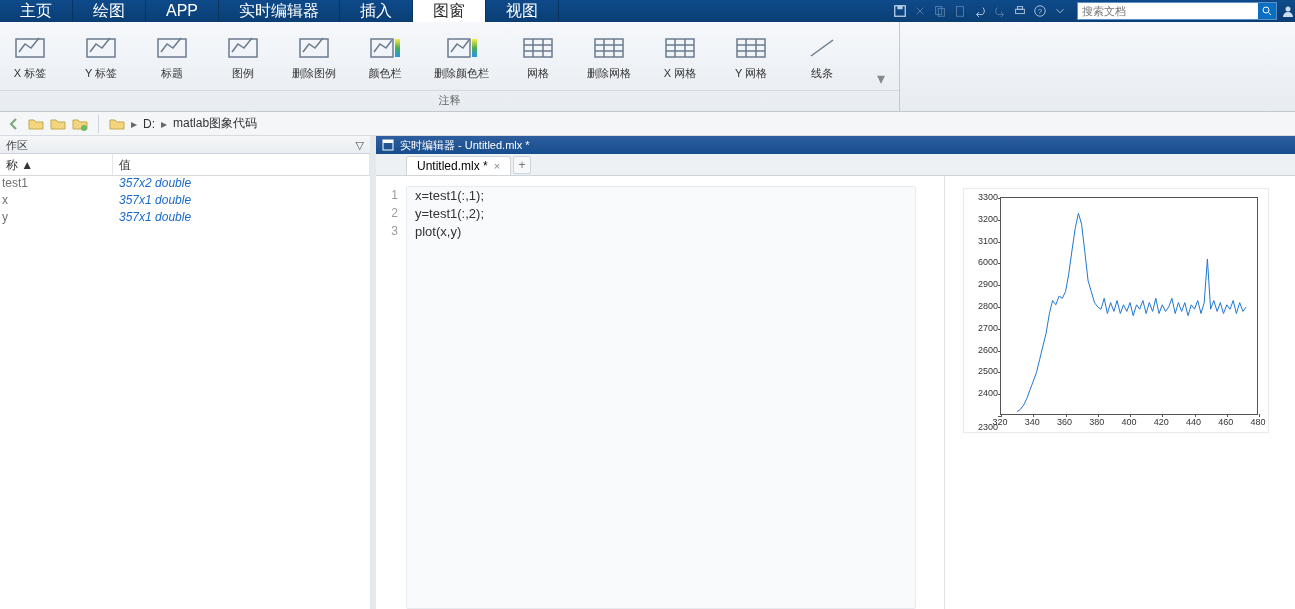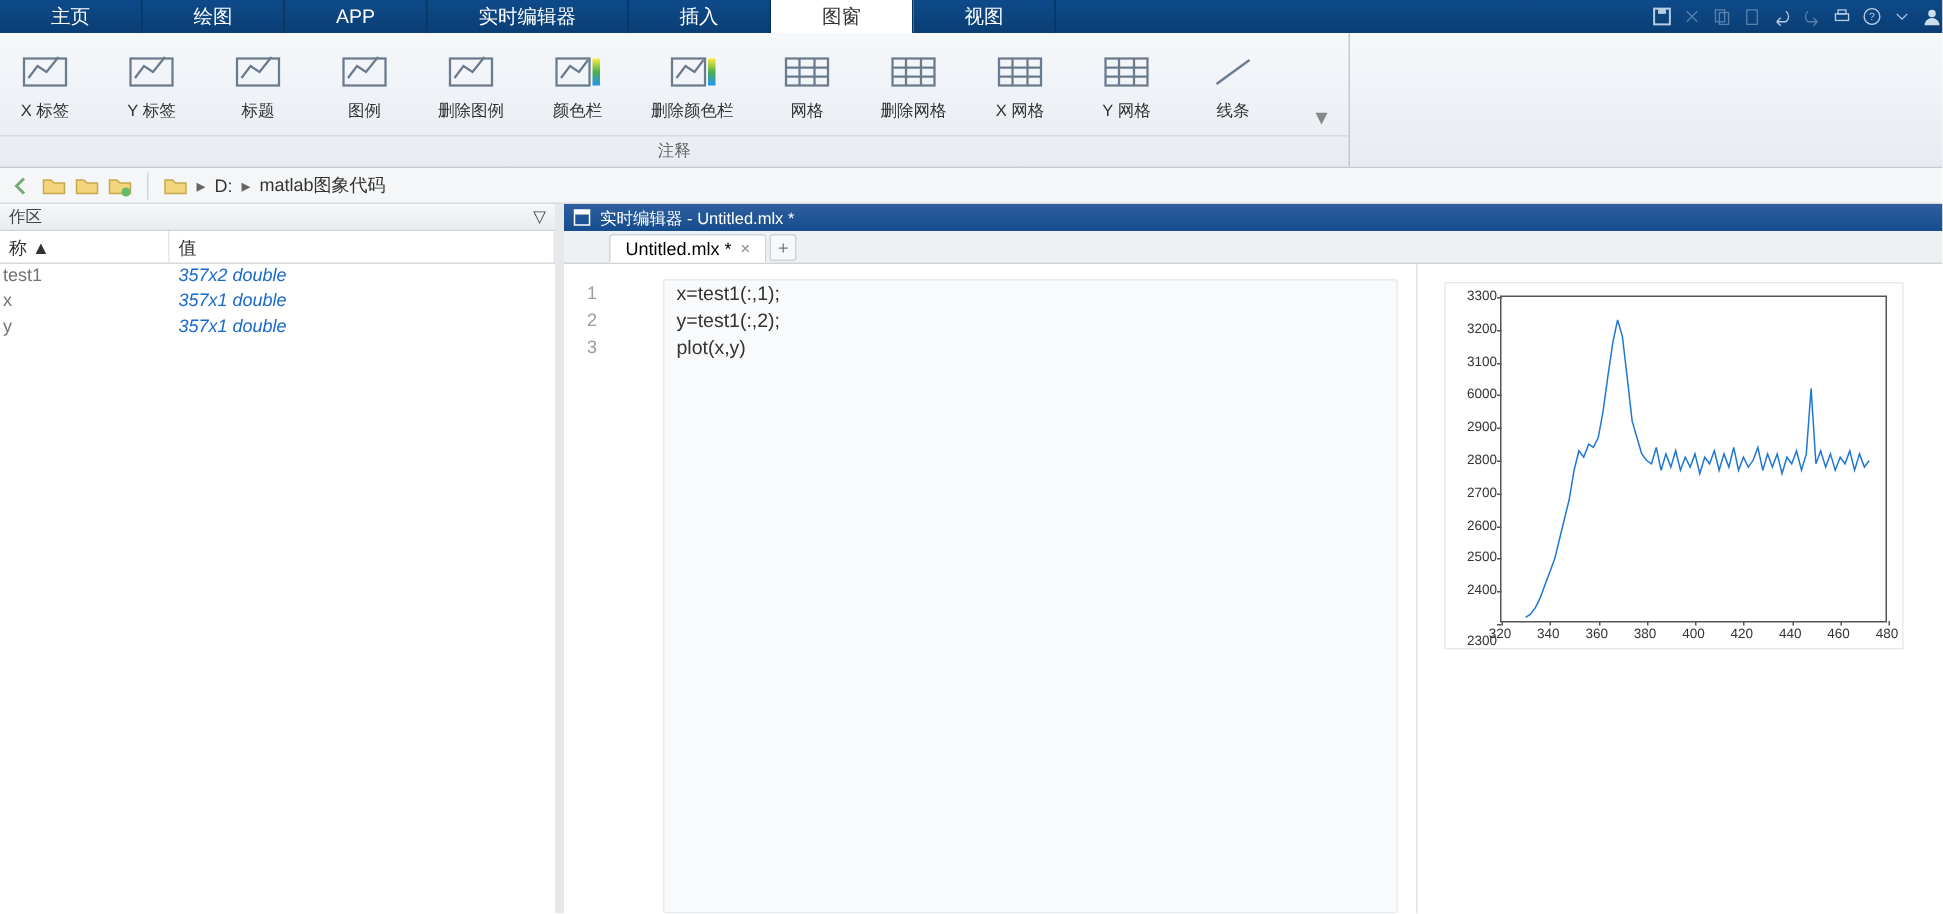--- a/index.html
+++ b/index.html
@@ -1,20 +1,20 @@
 <!DOCTYPE html>
 <html><head>
 <meta charset="utf-8">
 <style>
 * { margin: 0; padding: 0; box-sizing: border-box; font-family: "Microsoft YaHei", Arial, sans-serif; }
 body { width: 1295px; height: 609px; background: #fff; overflow: hidden; font-size: 12px; }
 
 
 .top-tabs { display: flex; height: 22px; background: linear-gradient(#0e4a8a,#0a3e74); color: #fff; align-items: stretch; }
-.top-tabs .tab { padding: 0 34px; line-height: 22px; cursor: pointer; border-right: 1px solid #0a3460; font-size: 13px; }
+.top-tabs .tab { padding: 0 20px; line-height: 22px; cursor: pointer; border-right: 1px solid #0a3460; font-size: 16px; }
 .top-tabs .tab.active { background: #fff; color: #333; }
 .top-tabs .spacer { flex: 1; background: linear-gradient(#0e4a8a,#0a3e74); }
 .top-tabs .qat { display: flex; align-items: center; gap: 6px; padding: 0 6px; }
 .top-tabs .qat .ic { width: 14px; height: 14px; opacity: .9; }
 .top-tabs .search { width: 200px; height: 18px; background: #fff; border: 1px solid #5a8fc7; display: flex; align-items: center; margin: 2px 4px; }
 .top-tabs .search input { flex: 1; border: none; outline: none; font-size: 11px; padding: 0 4px; color: #777; }
 .top-tabs .search .go { width: 18px; height: 16px; background: #0a6fc2; display: flex; align-items: center; justify-content: center; }
 
 
 .ribbon { height: 90px; background: linear-gradient(#f6f8fb,#e7ecf2); border-bottom: 1px solid #c5c9cf; display: flex; }
@@ -49,21 +49,21 @@
 .editor-title { height: 18px; background: linear-gradient(#2f5e9e,#154d8e); color: #fff; font-size: 11px; display: flex; align-items: center; padding: 0 6px; gap: 6px; }
 .file-tabs { height: 22px; background: #eef1f4; border-bottom: 1px solid #cfd4d9; display: flex; align-items: flex-end; padding-left: 30px; gap: 2px; }
 .file-tab { background: #fff; border: 1px solid #cfd4d9; border-bottom: none; padding: 2px 10px; font-size: 12px; border-radius: 3px 3px 0 0; display: flex; align-items: center; gap: 6px; margin-top: 32px; }
 .file-tab .x { color: #888; cursor: pointer; font-size: 11px; }
 .add-tab { width: 18px; height: 18px; border: 1px solid #cfd4d9; background: #f6f8fa; text-align: center; line-height: 16px; color: #777; border-radius: 2px; margin-bottom: 1px; }
 
 .editor-body { flex: 1; display: flex; }
 .code-col { flex: 1; display: flex; border-right: 1px solid #dfe3e7; padding: 10px 0 0 0; }
 .gutter { width: 30px; text-align: right; color: #9a9c9f; font-size: 12px; padding-right: 8px; font-family: Consolas, monospace; }
 .gutter div { height: 18px; line-height: 18px; }
-.code { flex: 1; background: #f9fafb; border: 1px solid #e7eaee; border-radius: 2px; margin-right: 12px; padding: 0 8px; font-family: Consolas, monospace; font-size: 13px; color: #333; max-width: 510px; margin-left: 36px; }
+.code { flex: 1; background: #f9fafb; border: 1px solid #e7eaee; border-radius: 2px; margin-right: 12px; padding: 0 8px; font-family: Consolas, monospace; font-size: 13px; color: #333; max-width: 510px; }
 .code div { height: 18px; line-height: 18px; white-space: pre; }
 
 .plot-col { width: 350px; padding: 12px 18px; }
 .plot-box { width: 306px; height: 245px; background: #fff; border: 1px solid #e7eaee; position: relative; }
 .axes { position: absolute; left: 36px; top: 8px; width: 258px; height: 218px; border: 1px solid #555; }
 .ytick { position: absolute; left: 0; width: 34px; text-align: right; font-size: 9px; color: #333; transform: translateY(-50%); }
 .xtick { position: absolute; bottom: -14px; font-size: 9px; color: #333; transform: translateX(-50%); }
 .ytickmark { position: absolute; left: -3px; width: 3px; height: 1px; background: #555; }
 .xtickmark { position: absolute; bottom: -3px; width: 1px; height: 3px; background: #555; }
 svg.plotline { position: absolute; left: 0; top: 0; width: 100%; height: 100%; }
@@ -107,20 +107,29 @@
         <rect x="3" y="6" width="10" height="5" fill="none" stroke="#cde"></rect>
         <rect x="5" y="3" width="6" height="3" fill="none" stroke="#cde"></rect>
       </svg>
     <svg class="ic" viewBox="0 0 16 16">
         <circle cx="8" cy="8" r="6" fill="none" stroke="#cde"></circle>
         <text x="8" y="11" text-anchor="middle" font-size="8" fill="#cde">?</text>
       </svg>
     <svg class="ic" viewBox="0 0 16 16">
         <path d="M4 6l4 4 4-4" fill="none" stroke="#cde"></path>
       </svg>
+  </div>
+  <div class="search">
+    <input placeholder="搜索文档" style="">
+    <div class="go">
+      <svg width="10" height="10" viewBox="0 0 10 10">
+          <circle cx="4" cy="4" r="3" fill="none" stroke="#fff"></circle>
+          <path d="M6.5 6.5L9 9" stroke="#fff"></path>
+        </svg>
+    </div>
   </div>
   <div style="width:14px;display:flex;align-items:center;justify-content:center">
     <svg width="12" height="12" viewBox="0 0 12 12">
         <circle cx="6" cy="4" r="2.5" fill="#cde"></circle>
         <path d="M1 12a5 5 0 0 1 10 0" fill="#cde"></path>
       </svg>
   </div>
 </div>
 
 <div class="ribbon">

